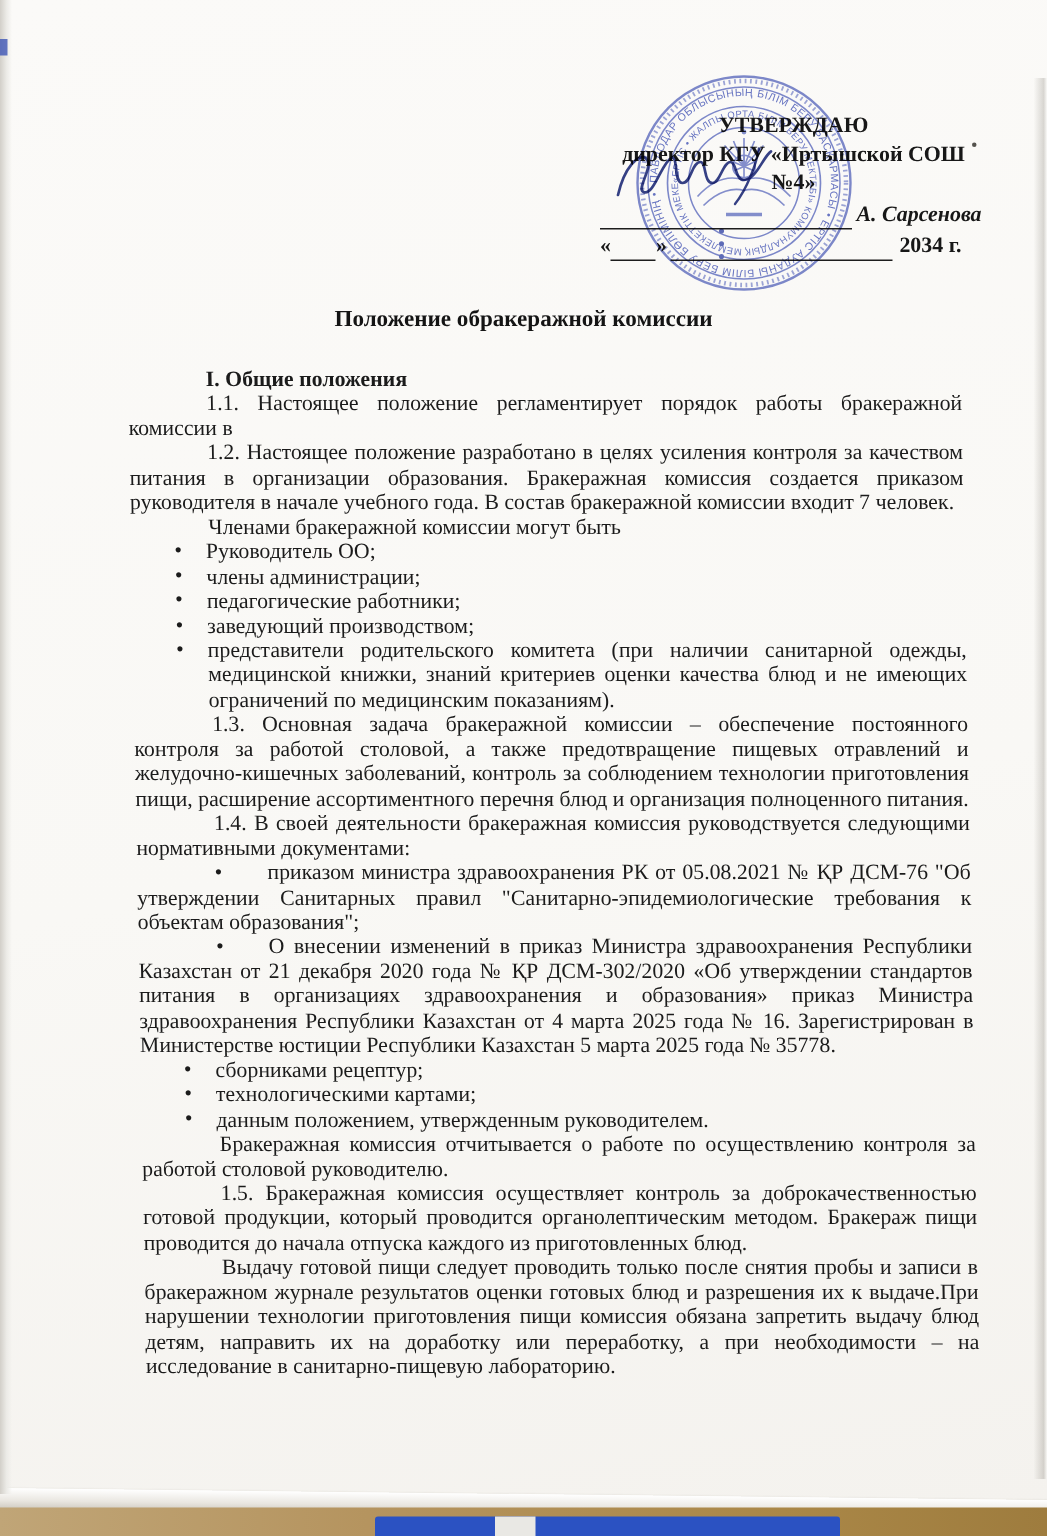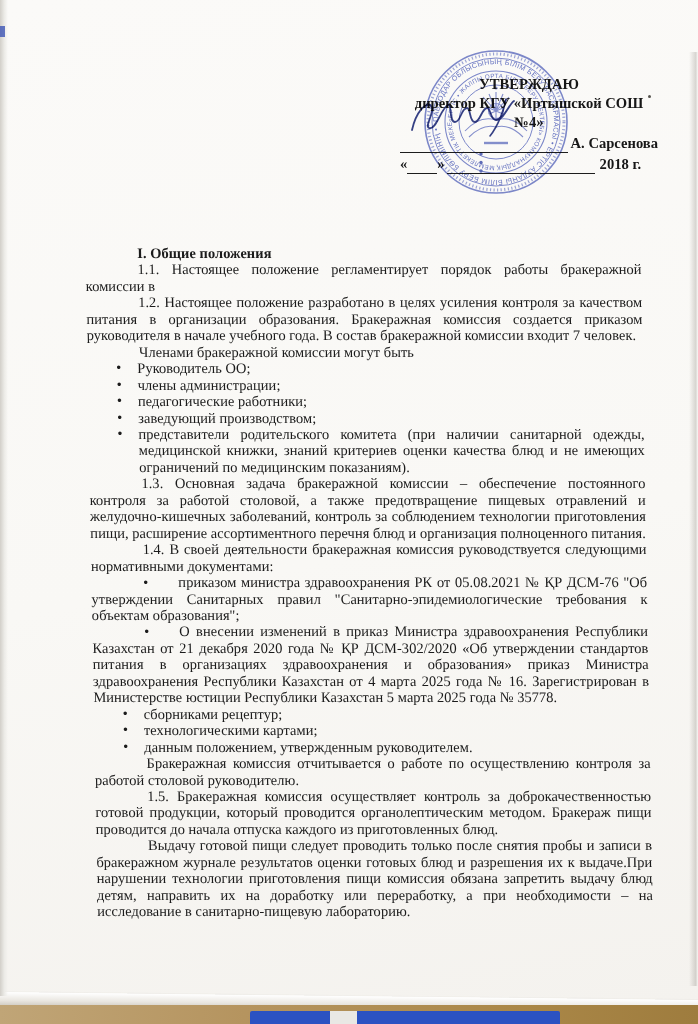--- a/index.html
+++ b/index.html
@@ -40,21 +40,21 @@
   }
   .speck-blue{position:absolute;left:0;top:26px;width:5px;height:11px;background:#3d55b5;opacity:.8;}
   .speck-dot{position:absolute;left:648px;top:95px;width:3px;height:3px;border-radius:50%;background:#55534e;}
 
   
   .approval{
     position:absolute;left:400px;top:75px;width:258px;
     font-weight:bold;font-size:14.6px;line-height:19px;color:#171717;
   }
   .appr-line{text-align:center;}
-  .sig-row{display:flex;align-items:flex-end;height:21px;}
+  .sig-row{display:flex;align-items:flex-end;height:21px;font-style:italic;}
   .sig-line{width:168px;border-bottom:1.4px solid #1d1d1d;height:18px;}
   .sig-name{padding-left:3px;white-space:nowrap;}
   .date-row{display:flex;align-items:flex-end;height:21px;}
   .u{border-bottom:1.4px solid #1d1d1d;height:18px;}
   .u-short{width:30px;}
   .u-long{width:148px;margin-left:2px;}
   .year{padding-left:5px;white-space:nowrap;}
 
   .signature-svg{position:absolute;left:398px;top:96px;width:150px;height:42px;mix-blend-mode:multiply;}
 
@@ -96,21 +96,21 @@
     <div class="appr-line">директор КГУ «Иртышской СОШ №4»</div>
     <div class="sig-row">
       <span class="sig-line"></span>
       <span class="sig-name">А. Сарсенова</span>
     </div>
     <div class="date-row">
       <span>«</span>
       <span class="u u-short"></span>
       <span>»</span>
       <span class="u u-long"></span>
-      <span class="year">2018 г.</span>
+      <span class="year">2034 г.</span>
     </div>
   </div>
 
   <svg class="signature-svg" viewBox="0 0 150 42">
     <path d="M14 34 C18 16,28 5,33 10 C38 15,26 30,31 32 C38 35,43 12,50 9 C54 8,51 26,57 26 C63 26,63 12,69 12 C73 12,71 26,77 26 C82 26,84 12,89 12 C93 12,92 24,98 24 C106 24,111 8,116 5" fill="none" stroke="#25317e" stroke-width="1.8" stroke-linecap="round" opacity="0.92"></path>
     <path d="M108 3 C106 14,100 30,92 40" fill="none" stroke="#25317e" stroke-width="1.6" stroke-linecap="round" opacity="0.92"></path>
   </svg>
 
   <svg class="stamp-svg" viewBox="0 0 150 150">
     <defs>
@@ -140,20 +140,21 @@
       <path d="M63 96 L87 96" stroke-width="2.4"></path>
       <circle cx="75" cy="41" r="1.6" fill="#4657bb" stroke="none"></circle>
     </g>
     <g fill="#3b4cae">
       <circle cx="60" cy="107" r="1.7"></circle>
       <circle cx="60" cy="115.5" r="1.7"></circle>
       <circle cx="60" cy="124" r="1.7"></circle>
     </g>
   </svg>
 
+  <div class="doc-title">Положение обракеражной комиссии</div>
 
   <div class="doc-body">
     <p class="sec-heading">I. Общие положения</p>
     <p>1.1. Настоящее положение регламентирует порядок работы бракеражной комиссии в</p>
     <p>1.2. Настоящее положение разработано в целях усиления контроля за качеством питания в организации образования. Бракеражная комиссия создается приказом руководителя в начале учебного года. В состав бракеражной комиссии входит 7 человек.</p>
     <p>Членами бракеражной комиссии могут быть</p>
 
     <ul class="blist">
       <li class="bitem"><span class="blt">•</span><span>Руководитель ОО;</span></li>
       <li class="bitem"><span class="blt">•</span><span>члены администрации;</span></li>

